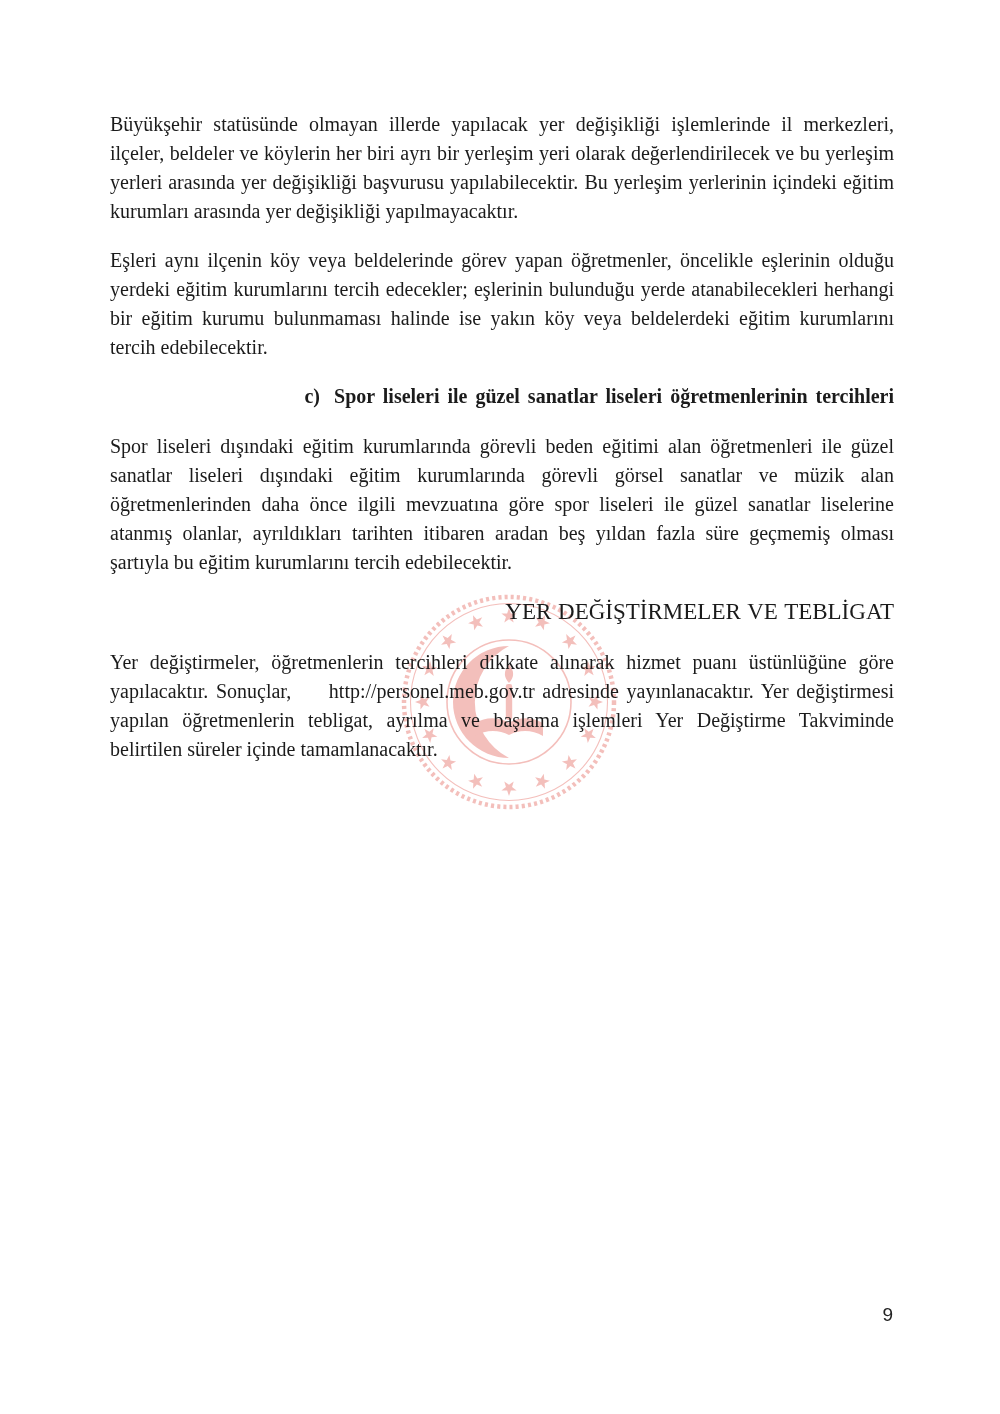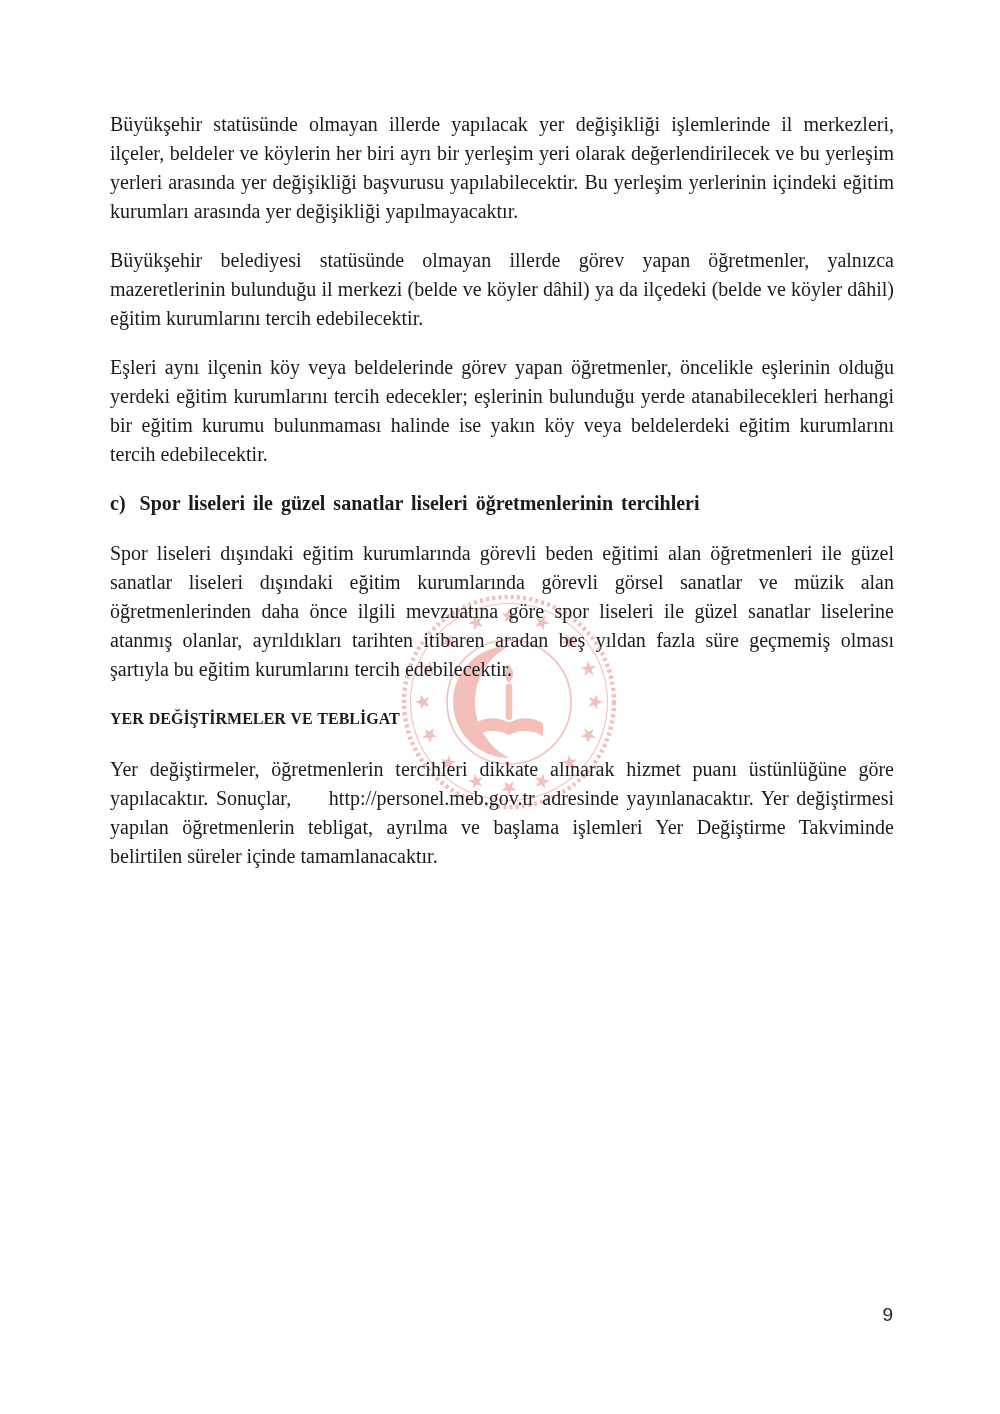--- a/index.html
+++ b/index.html
@@ -34,30 +34,30 @@
     width: 784px;
     font-size: 20px;
     line-height: 29px;
     text-align: justify;
   }
   .content p { margin: 0 0 20px 0; }
   .heading-c {
     font-size: 20px;
     line-height: 29px;
     font-weight: bold;
-    text-align: left;
+    text-align: right;
     margin: 7px 0 21px 0;
   }
   .heading-c .h-label { display: inline-block; margin-right: 14px; }
   .heading-c .h-text { word-spacing: 3px; }
   .section-heading {
-    font-size: 16px;
+    font-size: 23px;
     line-height: 29px;
-    font-weight: bold;
-    text-align: left;
+    font-weight: normal;
+    text-align: right;
     word-spacing: 1px;
     margin: 12px 0 22px 0;
   }
   .url { color: inherit; text-decoration: none; margin-left: 30px; }
   .page-number {
     position: absolute;
     right: 107px;
     top: 1304px;
     font-family: "Liberation Sans", sans-serif;
     font-size: 19px;
@@ -102,21 +102,20 @@
       <path d="M110 72 C115 79 116 84 110 91 C104 84 105 79 110 72 Z"></path>
       <rect x="106.8" y="92" width="6.4" height="36" rx="2.4"></rect>
       <path d="M76 131 C87 124.5 99.5 125 110 130.5 C120.5 125 133 124.5 144 131 L144 144 C133 137.5 120.5 137.5 110 143 C99.5 137.5 87 137.5 76 144 Z"></path>
     </g>
   </svg>
 
   <div class="content">
 
     <p>Büyükşehir statüsünde olmayan illerde yapılacak yer değişikliği işlemlerinde il merkezleri, ilçeler, beldeler ve köylerin her biri ayrı bir yerleşim yeri olarak değerlendirilecek ve bu yerleşim yerleri arasında yer değişikliği başvurusu yapılabilecektir. Bu yerleşim yerlerinin içindeki eğitim kurumları arasında yer değişikliği yapılmayacaktır.</p>
 
-    <p>Büyükşehir belediyesi statüsünde olmayan illerde görev yapan öğretmenler, yalnızca mazeretlerinin bulunduğu il merkezi (belde ve köyler dâhil) ya da ilçedeki (belde ve köyler dâhil) eğitim kurumlarını tercih edebilecektir.</p>
 
     <p>Eşleri aynı ilçenin köy veya beldelerinde görev yapan öğretmenler, öncelikle eşlerinin olduğu yerdeki eğitim kurumlarını tercih edecekler; eşlerinin bulunduğu yerde atanabilecekleri herhangi bir eğitim kurumu bulunmaması halinde ise yakın köy veya beldelerdeki eğitim kurumlarını tercih edebilecektir.</p>
 
     <h3 class="heading-c">
       <span class="h-label">c)</span><span class="h-text">Spor liseleri ile güzel sanatlar liseleri öğretmenlerinin tercihleri</span>
     </h3>
 
 
     <p>Spor liseleri dışındaki eğitim kurumlarında görevli beden eğitimi alan öğretmenleri ile güzel sanatlar liseleri dışındaki eğitim kurumlarında görevli görsel sanatlar ve müzik alan öğretmenlerinden daha önce ilgili mevzuatına göre spor liseleri ile güzel sanatlar liselerine atanmış olanlar, ayrıldıkları tarihten itibaren aradan beş yıldan fazla süre geçmemiş olması şartıyla bu eğitim kurumlarını tercih edebilecektir.</p>
 

